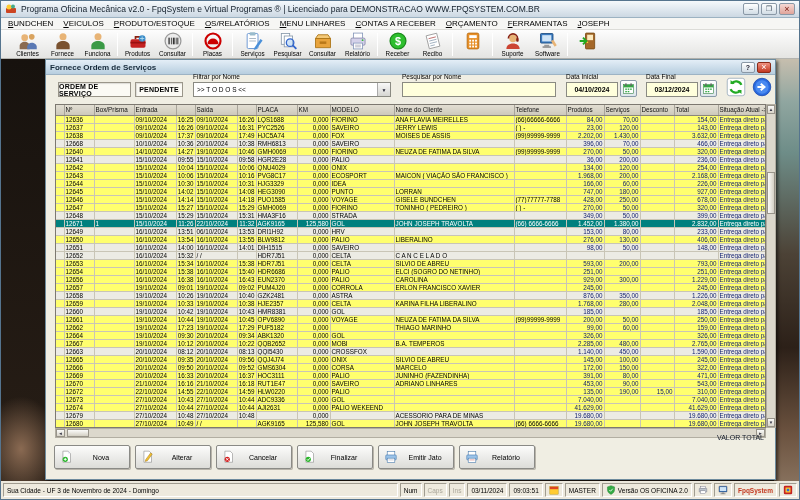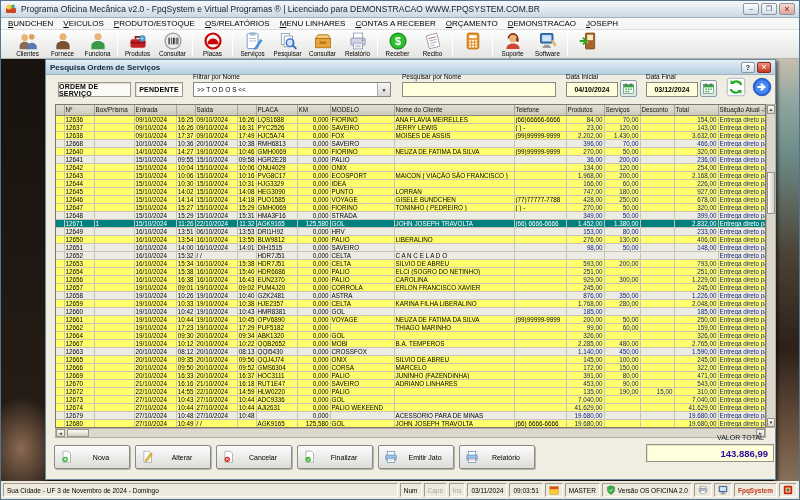--- a/index.html
+++ b/index.html
@@ -101,21 +101,21 @@
   </div>
 
   <div id="menubar">
       <span class="menu-item">BUNDCHEN</span>
       <span class="menu-item">VEICULOS</span>
       <span class="menu-item">PRODUTO/ESTOQUE</span>
       <span class="menu-item">OS/RELATÓRIOS</span>
       <span class="menu-item">MENU LINHARES</span>
       <span class="menu-item">CONTAS A RECEBER</span>
       <span class="menu-item">ORÇAMENTO</span>
-      <span class="menu-item">DEMONSTRACAO</span>
+      <span class="menu-item">FERRAMENTAS</span>
       <span class="menu-item">JOSEPH</span>
     </div>
   <div id="toolbar">
       <span class="tb-item">
         <span class="icn">
           <svg viewBox="0 0 24 24">
             <circle cx="8" cy="8" r="4" fill="#e8b476"></circle>
             <path d="M2 22v-4c0-3 3-5 6-5s6 2 6 5v4z" fill="#8a6a50"></path>
             <circle cx="16.5" cy="7" r="3.4" fill="#d9a35f"></circle>
             <path d="M11 22v-3c0-3 2.6-5 5.5-5 3 0 6 2 6 5v3z" fill="#5a79b4"></path>
@@ -307,21 +307,21 @@
         </span>
         <span class="tb-label"></span>
       </span>
     </div>
 
   <div class="mdi">
     <div class="photo-right"></div>
 
     <div class="dialog">
       <div class="dlg-title">
-        <span class="dlg-title-text">Pesquisa Ordem de Serviços</span>
+        <span class="dlg-title-text">Fornece Ordem de Serviços</span>
         <span class="dlg-btn help-icon"></span>
         <span class="dlg-btn close x-icon"></span>
       </div>
 
       <div class="type-box" style="left:12px;top:22px;width:73px">ORDEM DE SERVIÇO</div>
       <div class="type-box" style="left:89px;top:22px;width:48px">PENDENTE</div>
 
       <div class="fld-label" style="left:147px;top:13px">Filtrar por Nome</div>
       <div class="combo" style="left:147px;top:22px;width:198px">
         <span>&gt;&gt; T O D O S &lt;&lt;</span>
@@ -1243,21 +1243,20 @@
                 <rect x="5.5" y="2.5" width="13" height="7" fill="#fff" stroke="#4477aa"></rect>
                 <rect x="3" y="8.5" width="18" height="8.5" rx="1.5" fill="#9cc4ea" stroke="#4477aa"></rect>
                 <rect x="5.5" y="14" width="13" height="7.5" fill="#fff" stroke="#4477aa"></rect>
                 <line x1="7.5" y1="17" x2="16.5" y2="17" stroke="#c66"></line>
               </svg>
             </span>
             <span class="fb-label">Relatório</span>
           </span>
         </div>
       <div class="vt-label">VALOR TOTAL</div>
-      <div class="vt-field">143.886,99</div>
     </div>
   </div>
 
   <div id="statusbar">
       <span class="sb-panel grow">
         <span>Sua Cidade - UF  3 de Novembro de 2024 - Domingo</span>
       </span>
       <span class="sb-panel">
         <span>Num</span>
       </span>

